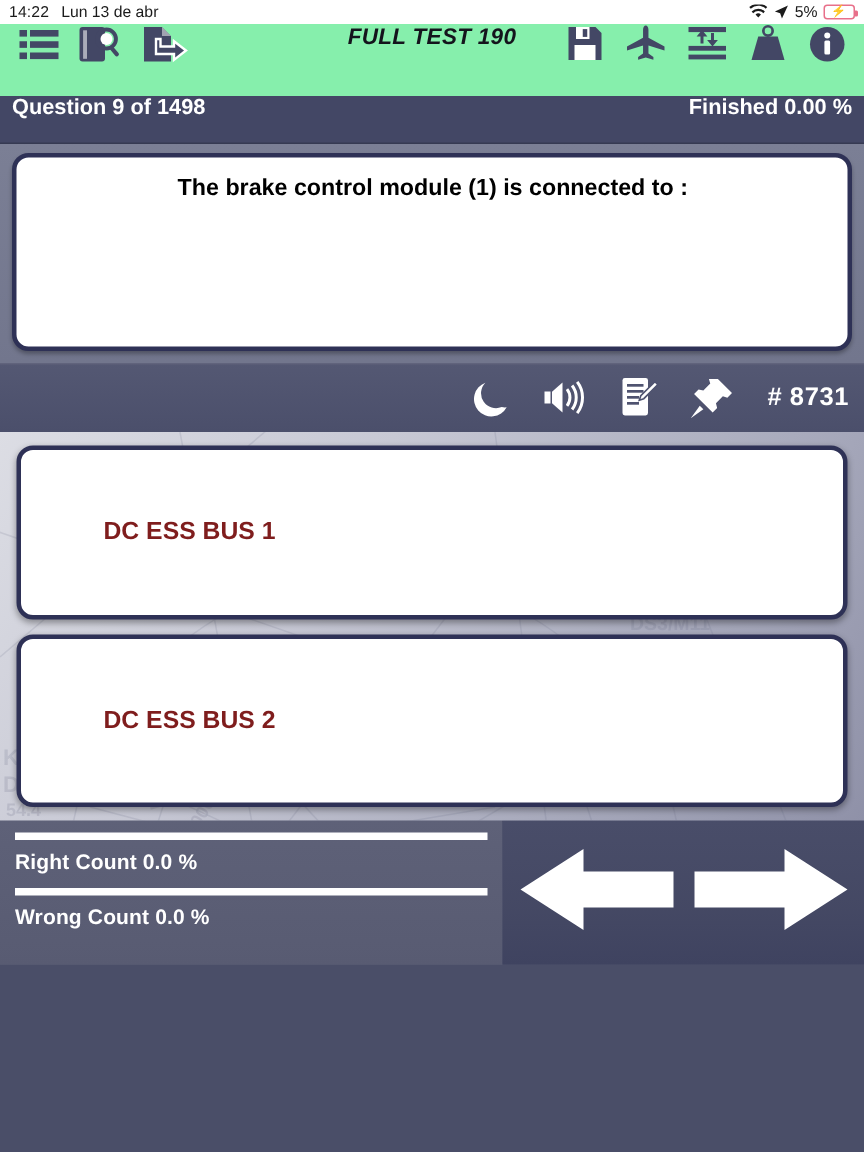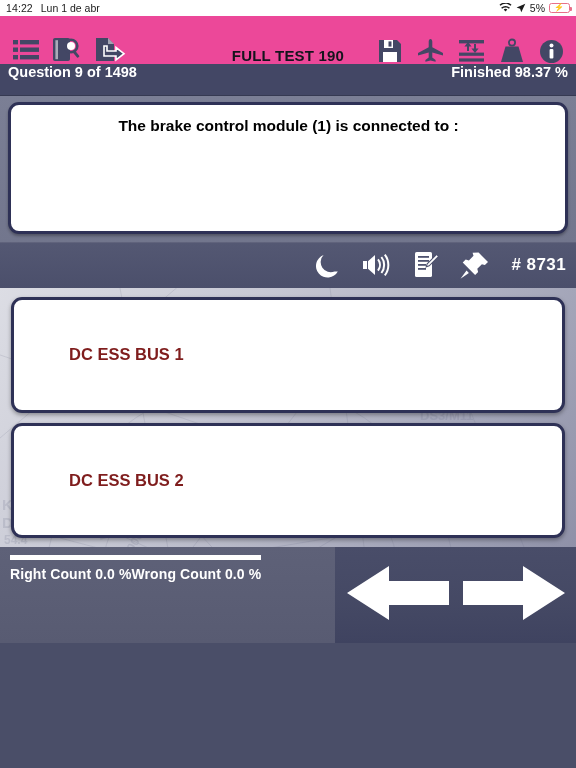--- a/index.html
+++ b/index.html
@@ -31,24 +31,25 @@
   }
   .batt:after {
     content: ""; position: absolute; right: -3px; top: 3px;
     width: 2px; height: 4px; background: #e8708a; border-radius: 0 1px 1px 0;
   }
   .batt .bolt { font-size: 8px; color: #6d6f82; line-height: 1; }
 
   
   .toolbar {
     height: 48px; flex: 0 0 48px;
-    background: #ec4899;
-    display: flex; align-items: flex-end;
+    background: #86efac;
+    display: flex; align-items: flex-start;
     padding: 0 12px;
     position: relative;
+    font-style: italic;
   }
   .tb-left { display: flex; align-items: center; gap: 12px; }
   .tb-right { display: flex; align-items: center; gap: 14px; margin-left: auto; }
   .tb-title {
     position: absolute; left: 0; right: 0; text-align: center;
     font-size: 15px; font-weight: 700; color: #14141c; letter-spacing: .2px;
     pointer-events: none;
   }
   .ico { display: block; }
   .ico svg { display: block; }
@@ -123,21 +124,21 @@
   .bottombar {
     flex: 0 0 96px;
     display: flex;
     background: #5d6077;
     box-shadow: inset 0 1px 0 rgba(0,0,0,.25);
   }
   .counts {
     flex: 0 0 335px;
     background: linear-gradient(180deg,#5e6178 0%, #585b72 100%);
     padding: 8px 10px 0 10px;
-    display: flex; 
+    display: flex; flex-direction: column;
   }
   .count-row { display: flex; flex-direction: column; }
   .count-bar-track { height: 5px; width: 100%; background: rgba(255,255,255,.20); margin-bottom: 6px; }
   .count-bar-fill { height: 5px; background: #ffffff; width: 100%; }
   .count-label {
     color: #ffffff; font-size: 14px; font-weight: 700; margin-bottom: 10px;
     letter-spacing: .1px;
   }
   .navpad {
     flex: 1 1 auto;
@@ -147,21 +148,21 @@
   }
   .arrow { cursor: pointer; }
 </style>
 </head>
 <body>
 
 <div id="app">
 
   <div class="statusbar">
     <span class="sb-time">14:22</span>
-    <span class="sb-date">Lun 1 de abr</span>
+    <span class="sb-date">Lun 13 de abr</span>
     <span class="sb-right">
       <span class="ico">
         <svg width="13" height="10" viewBox="0 0 13 10">
             <path d="M6.5 8.6 4.7 6.6a2.7 2.7 0 0 1 3.6 0z" fill="#1b1b1b"></path>
             <path d="M6.5 4.4c1.3 0 2.5.5 3.4 1.4l1-1.1A6.3 6.3 0 0 0 6.5 2.9a6.3 6.3 0 0 0-4.4 1.8l1 1.1a4.8 4.8 0 0 1 3.4-1.4z" fill="#1b1b1b"></path>
             <path d="M6.5.8c1.9 0 3.7.7 5 2l1-1.1A9 9 0 0 0 6.5-.6 9 9 0 0 0 .5 1.7l1 1.1a7.2 7.2 0 0 1 5-2z" fill="#1b1b1b"></path>
           </svg>
       </span>
       <span class="ico">
         <svg width="10" height="10" viewBox="0 0 10 10">
@@ -241,21 +242,21 @@
           <circle cx="12.5" cy="12.5" r="11.5" fill="#434765"></circle>
           <circle cx="12.5" cy="6.6" r="2" fill="#fff"></circle>
           <rect x="10.6" y="10" width="3.8" height="9.4" rx="1" fill="#fff"></rect>
         </svg>
       </span>
     </div>
   </div>
 
   <div class="counter-band">
     <span>Question 9 of 1498</span>
-    <span>Finished 98.37 %</span>
+    <span>Finished 0.00 %</span>
   </div>
 
   <div class="question-area">
     <div class="question-box">
       <div class="question-text">The brake control module (1)  is connected to :</div>
     </div>
   </div>
 
   <div class="media-strip">
     <span class="ico">

